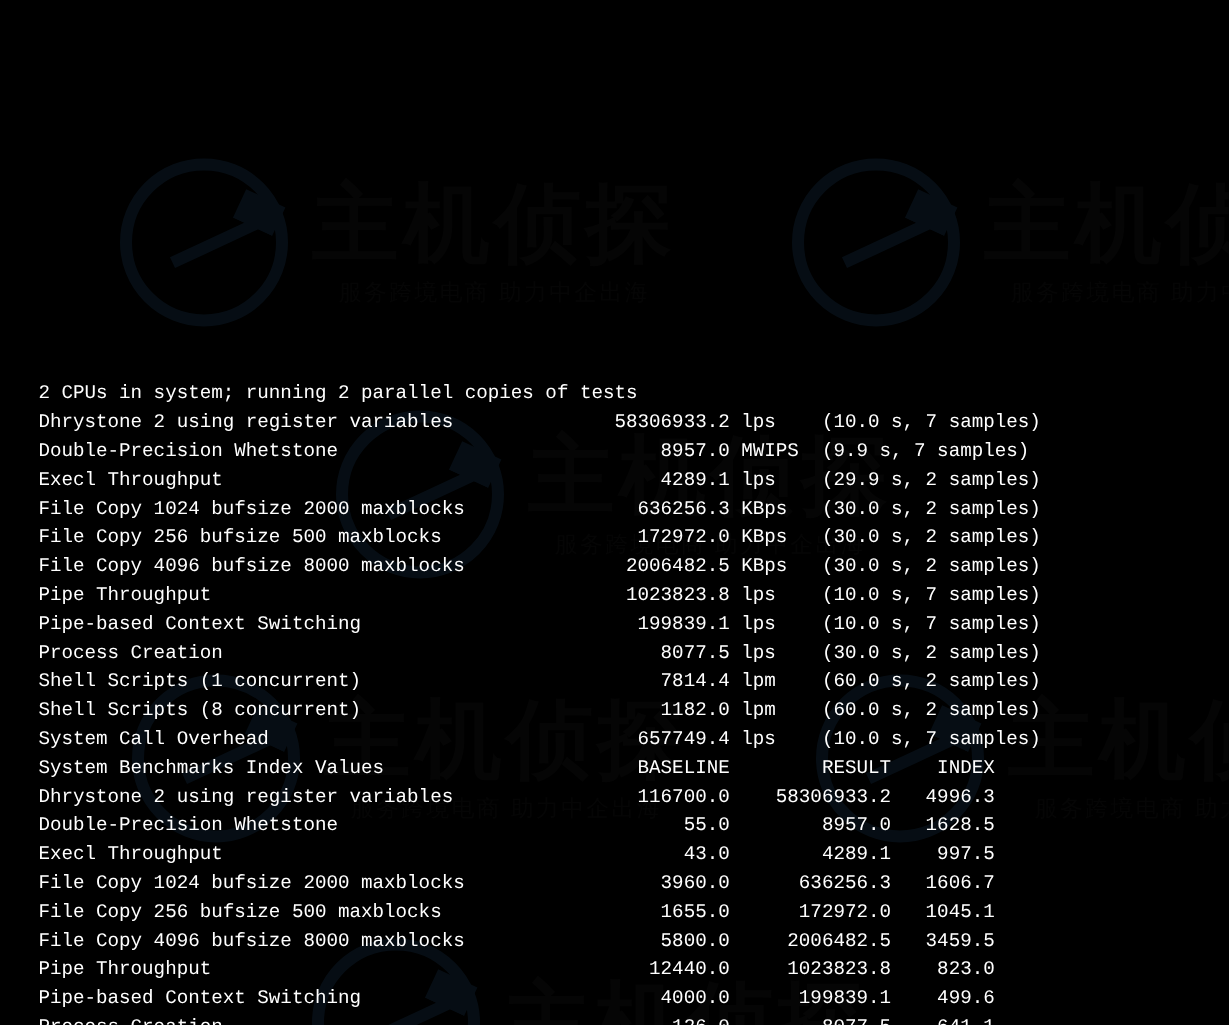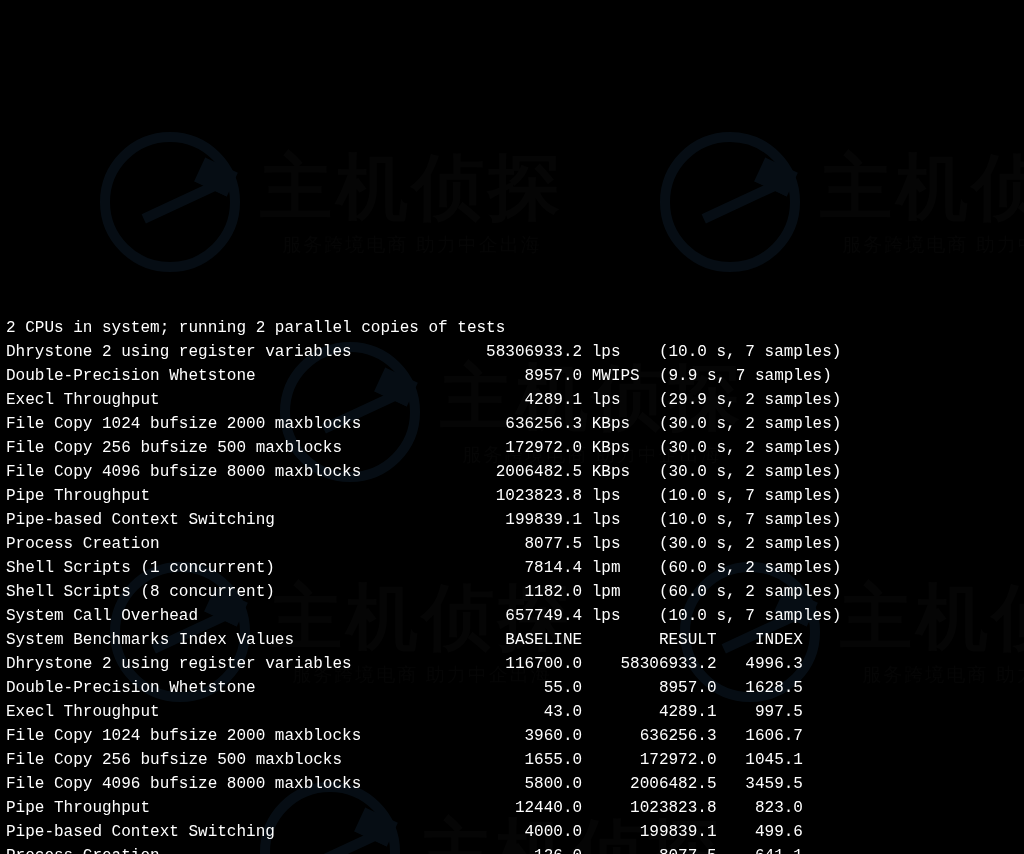--- a/index.html
+++ b/index.html
@@ -14,21 +14,21 @@
     height: 854px;
     overflow: hidden;
     white-space: pre;
     position: relative;
   }
   .term {
     position: relative;
     padding: 4px 6px;
     z-index: 2;
   }
-  .line { display: block; }
+  .line { display: block; margin-left: 26px; }
 
   
   .wm {
     position: absolute;
     z-index: 1;
     opacity: 0.10;
     pointer-events: none;
   }
   .wm .circle-arrow {
     width: 120px; height: 120px;

